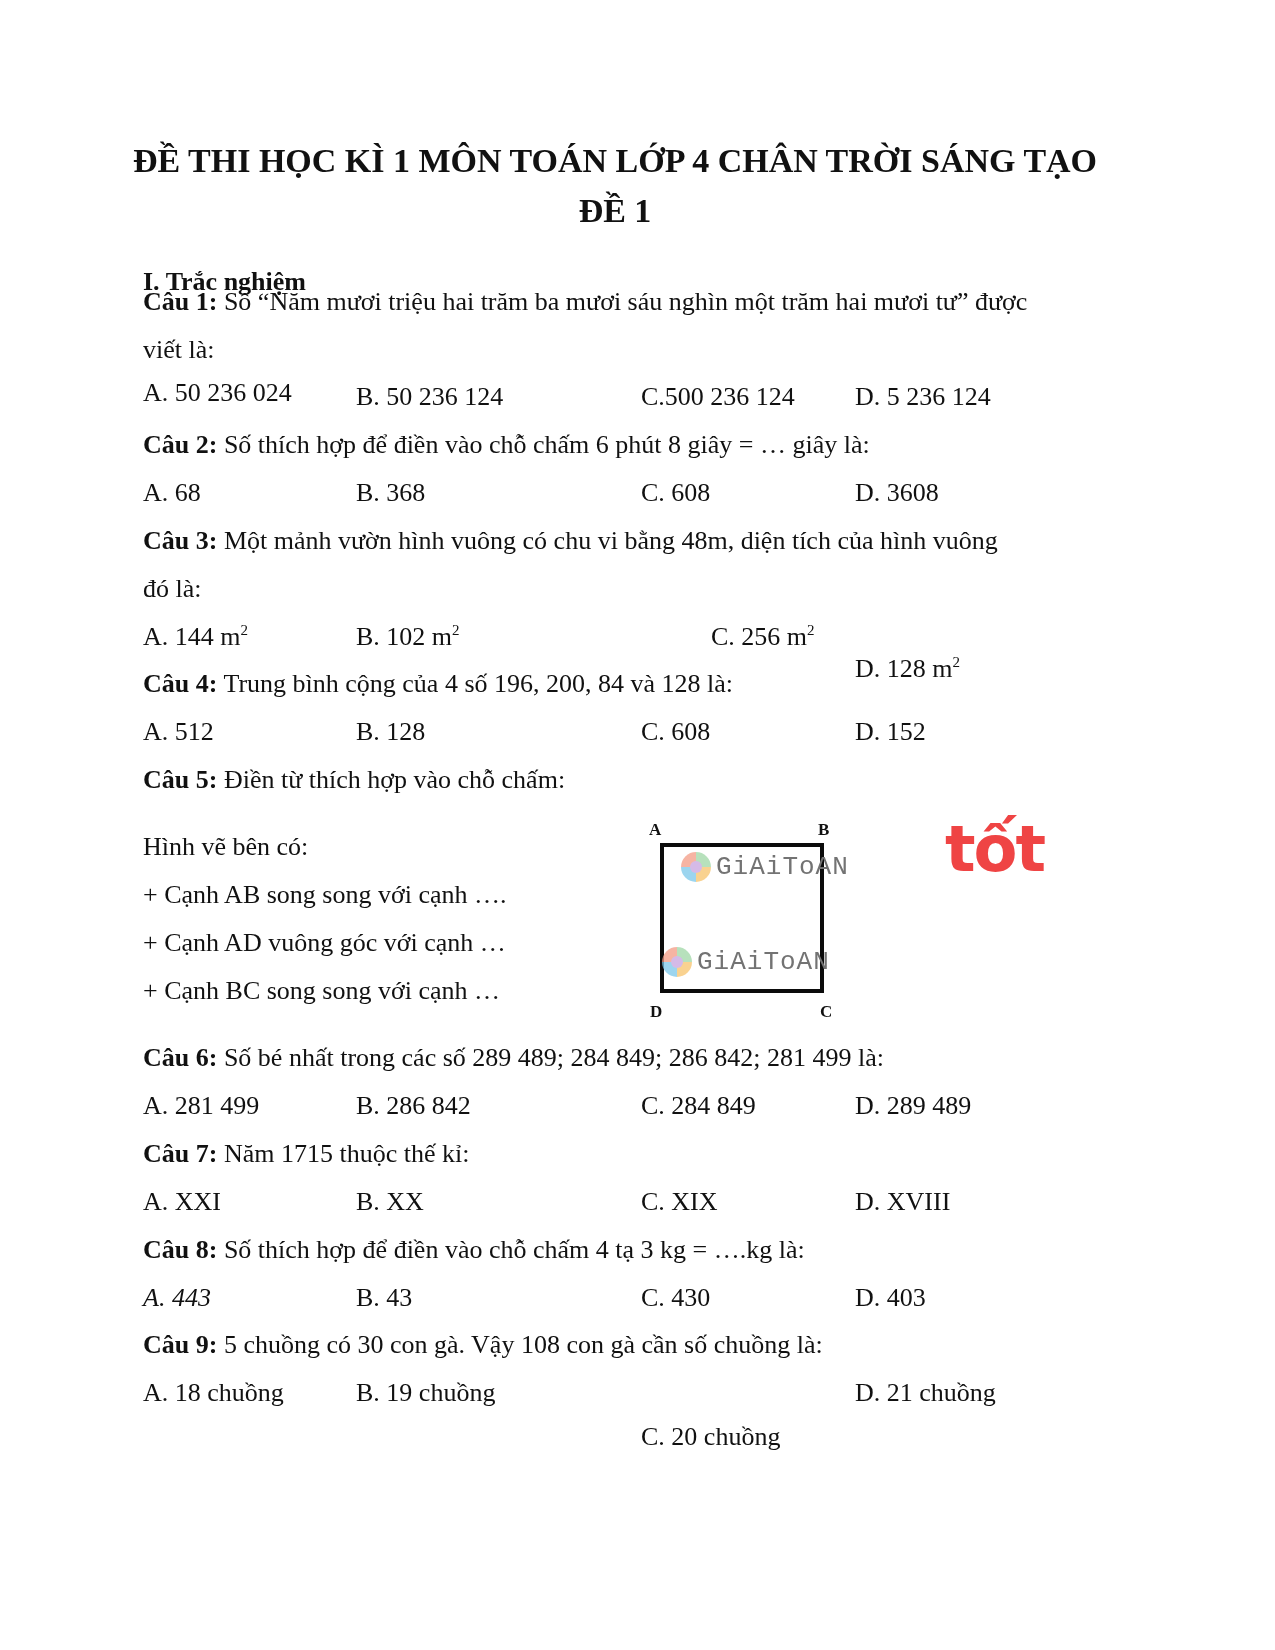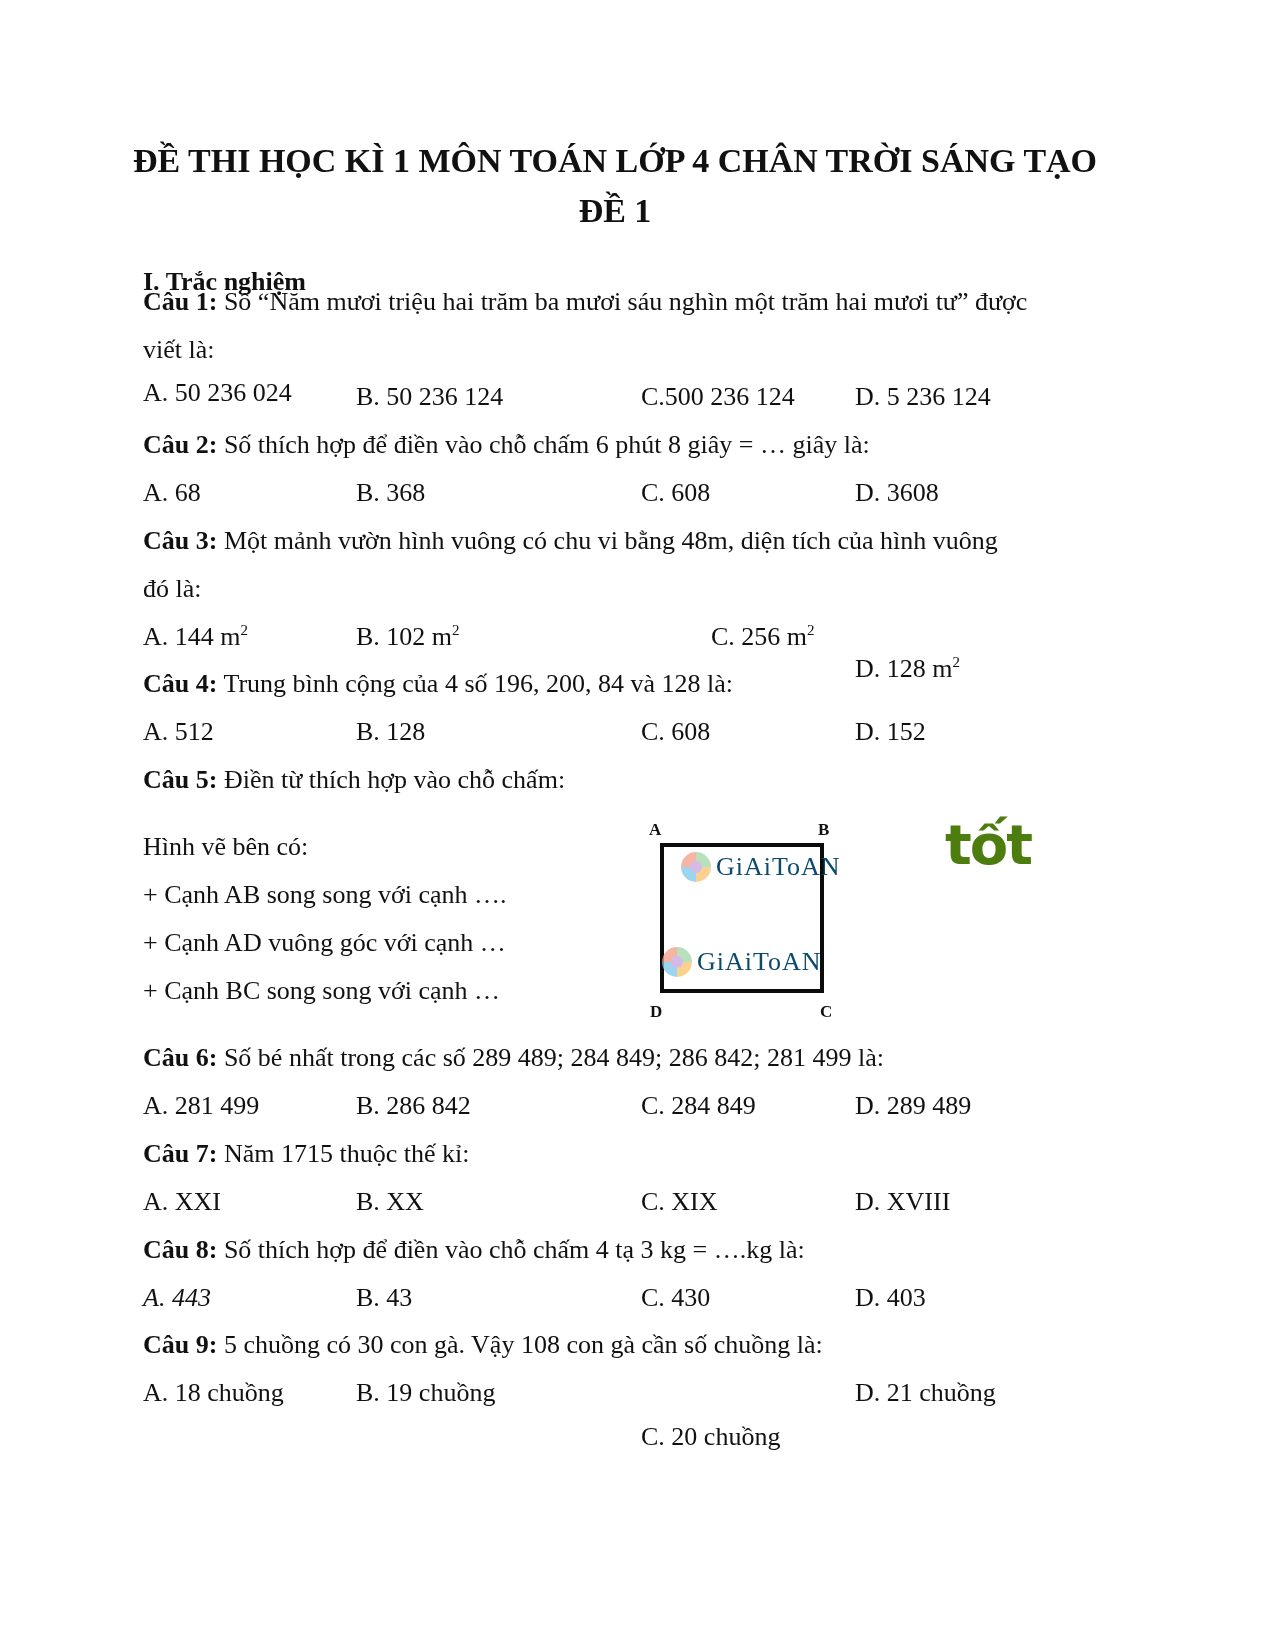--- a/index.html
+++ b/index.html
@@ -13,35 +13,35 @@
   .line { left: 143px; font-size: 26px; }
   .bold { font-weight: bold; margin-top: 28px; }
   .opt { font-size: 26px; position: absolute; white-space: nowrap; }
   sup { font-size: 15px; vertical-align: 10px; line-height: 0; }
   .square {
     position: absolute; left: 660px; top: 843px; width: 156px; height: 142px;
     border: 4px solid #0b0b0b; box-sizing: content-box;
   }
   .vlabel { position: absolute; font-weight: bold; font-size: 17px; font-family: "Liberation Serif", serif; }
   .wm {
-    position: absolute; font-family: Liberation Serif, serif;
-    font-size: 26px; color: #0c4a6e; letter-spacing: 1px;
+    position: absolute; font-family: Liberation Mono, monospace;
+    font-size: 26px; color: #737373; letter-spacing: 1px;
   }
   .wm-logo {
     position: absolute; width: 30px; height: 30px; border-radius: 50%;
     background: conic-gradient(#9fd7a6 0 25%, #f7c36c 25% 50%, #7cc8ea 50% 75%, #f39c85 75% 100%);
     opacity: 0.75;
   }
   .wm-logo::after {
     content: ""; position: absolute; left: 9px; top: 9px; width: 12px; height: 12px;
     border-radius: 50%; background: #c7a4e0;
   }
   .tot {
     position: absolute; left: 945px; top: 812px; font-family: "DejaVu Sans", sans-serif;
-    font-weight: bold; font-size: 56px; color: #4d7c0f; letter-spacing: -2px;
+    font-weight: bold; font-size: 64px; color: #ef4444; letter-spacing: -2px;
   }
 </style>
 </head>
 <body>
 
 <div class="abs title" style="top:142px;">ĐỀ THI HỌC KÌ 1 MÔN TOÁN LỚP 4 CHÂN TRỜI SÁNG TẠO</div>
 <div class="abs title" style="top:192px;">ĐỀ 1</div>
 
 <div class="abs line bold" style="top:239px;">I. Trắc nghiệm</div>
 

